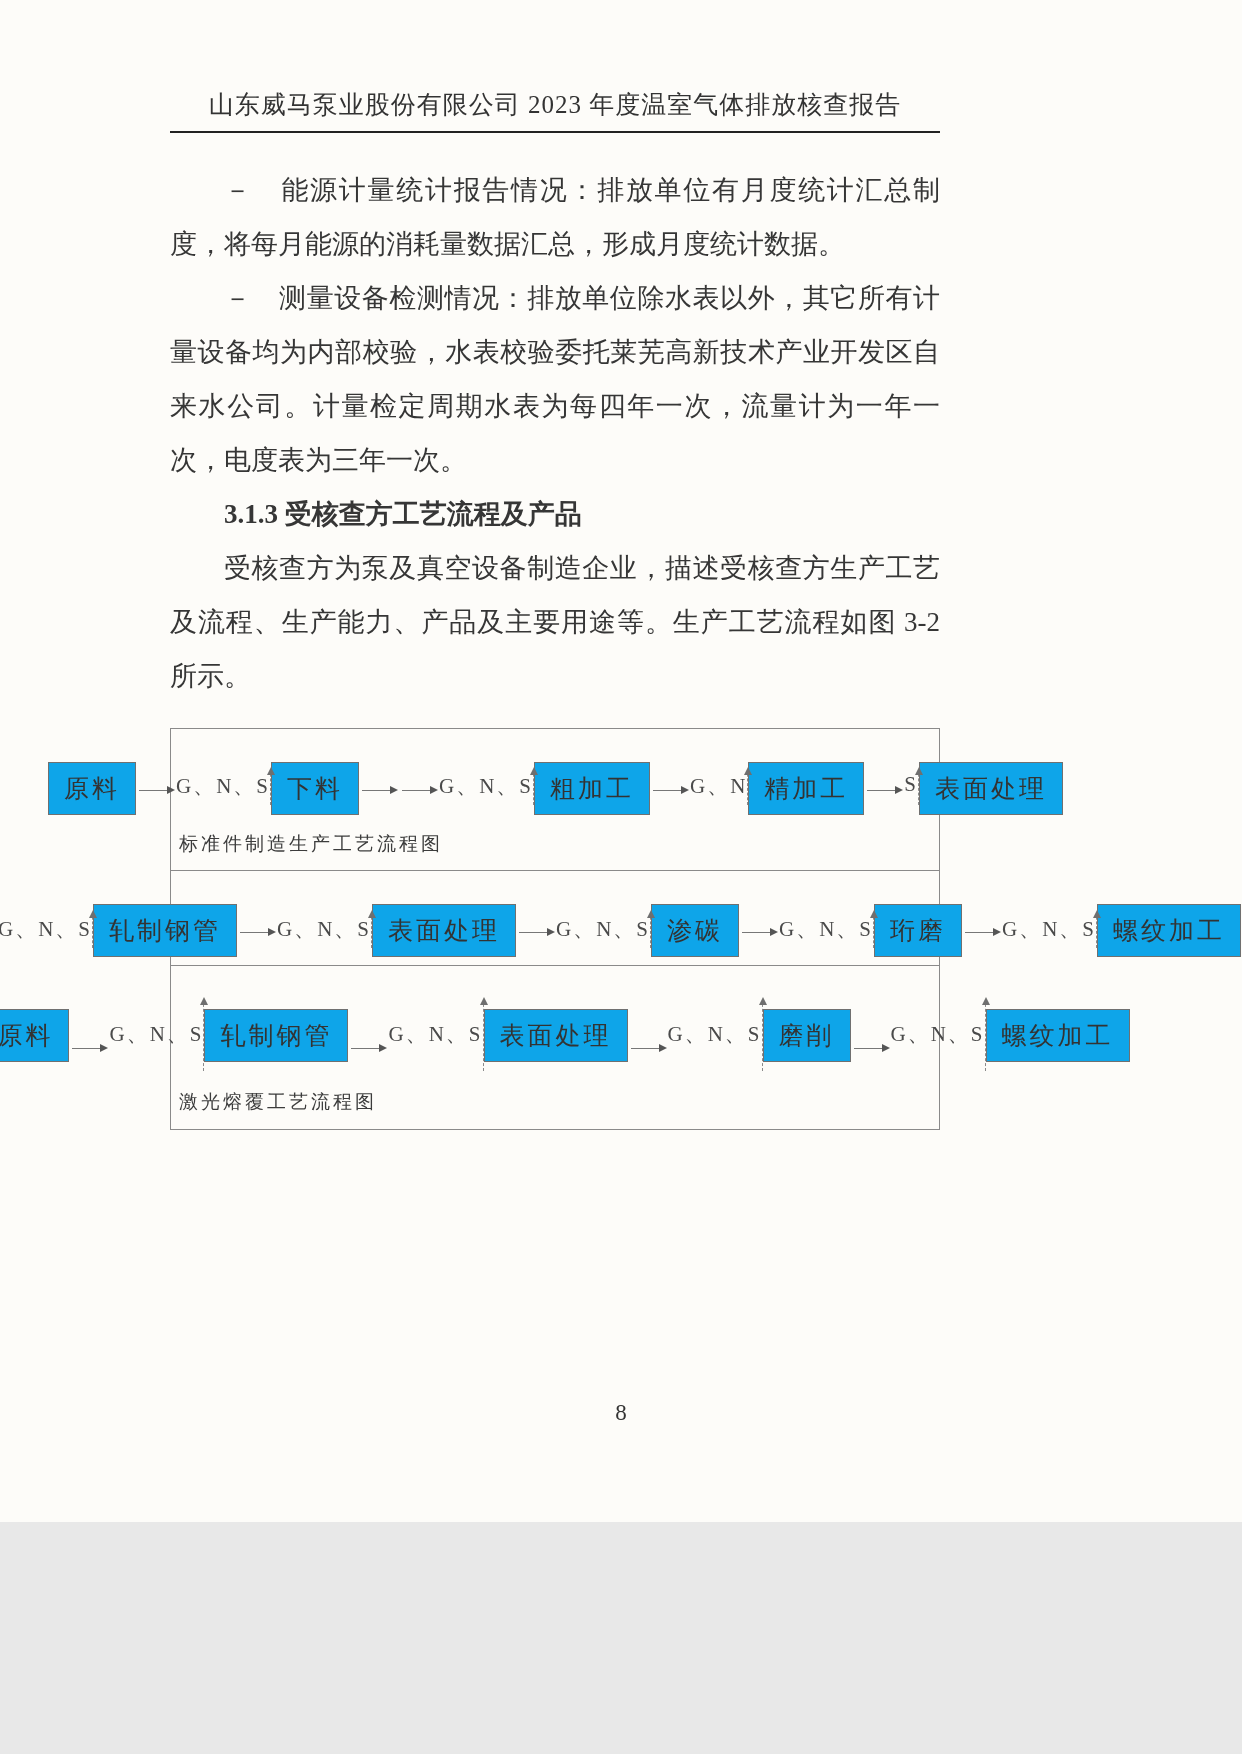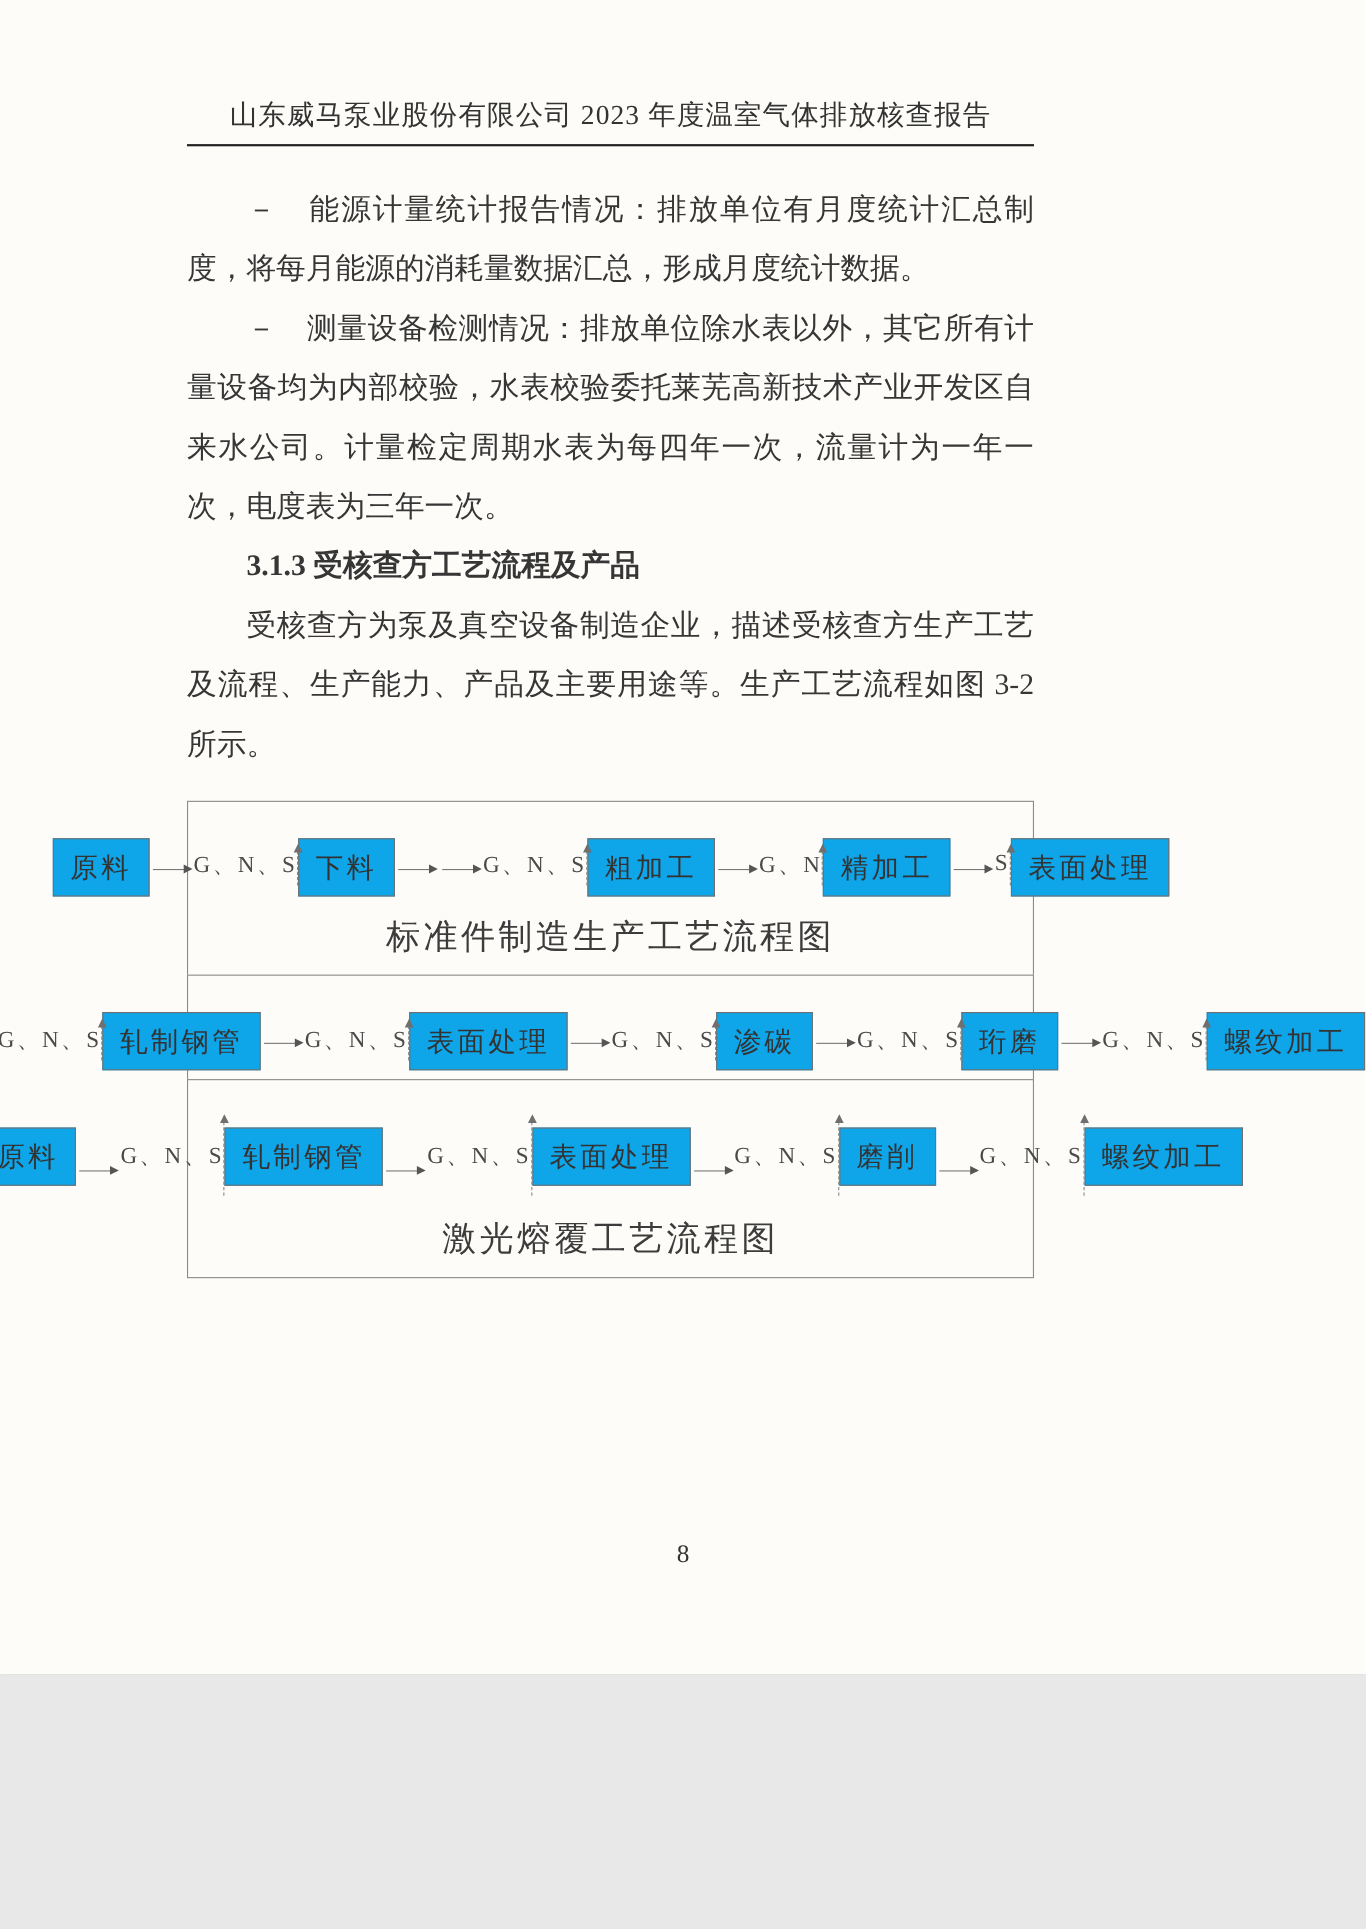--- a/index.html
+++ b/index.html
@@ -105,22 +105,22 @@
   }
   .h-connector::after {
     content:'';
     position:absolute;
     right:-2px; top:-5px;
     border-top:4px solid transparent;
     border-bottom:4px solid transparent;
     border-left:8px solid #555;
   }
   .caption {
-    text-align:center;
-    font-size:31px;
+    text-align:left;
+    font-size:19px;
     color:#3c3c3c;
     letter-spacing:3px;
     margin-top:16px;
     margin-bottom:6px;
   }
   .page-footer {
     position:absolute;
     bottom:96px; left:0;
     width:100%;
     text-align:center;

